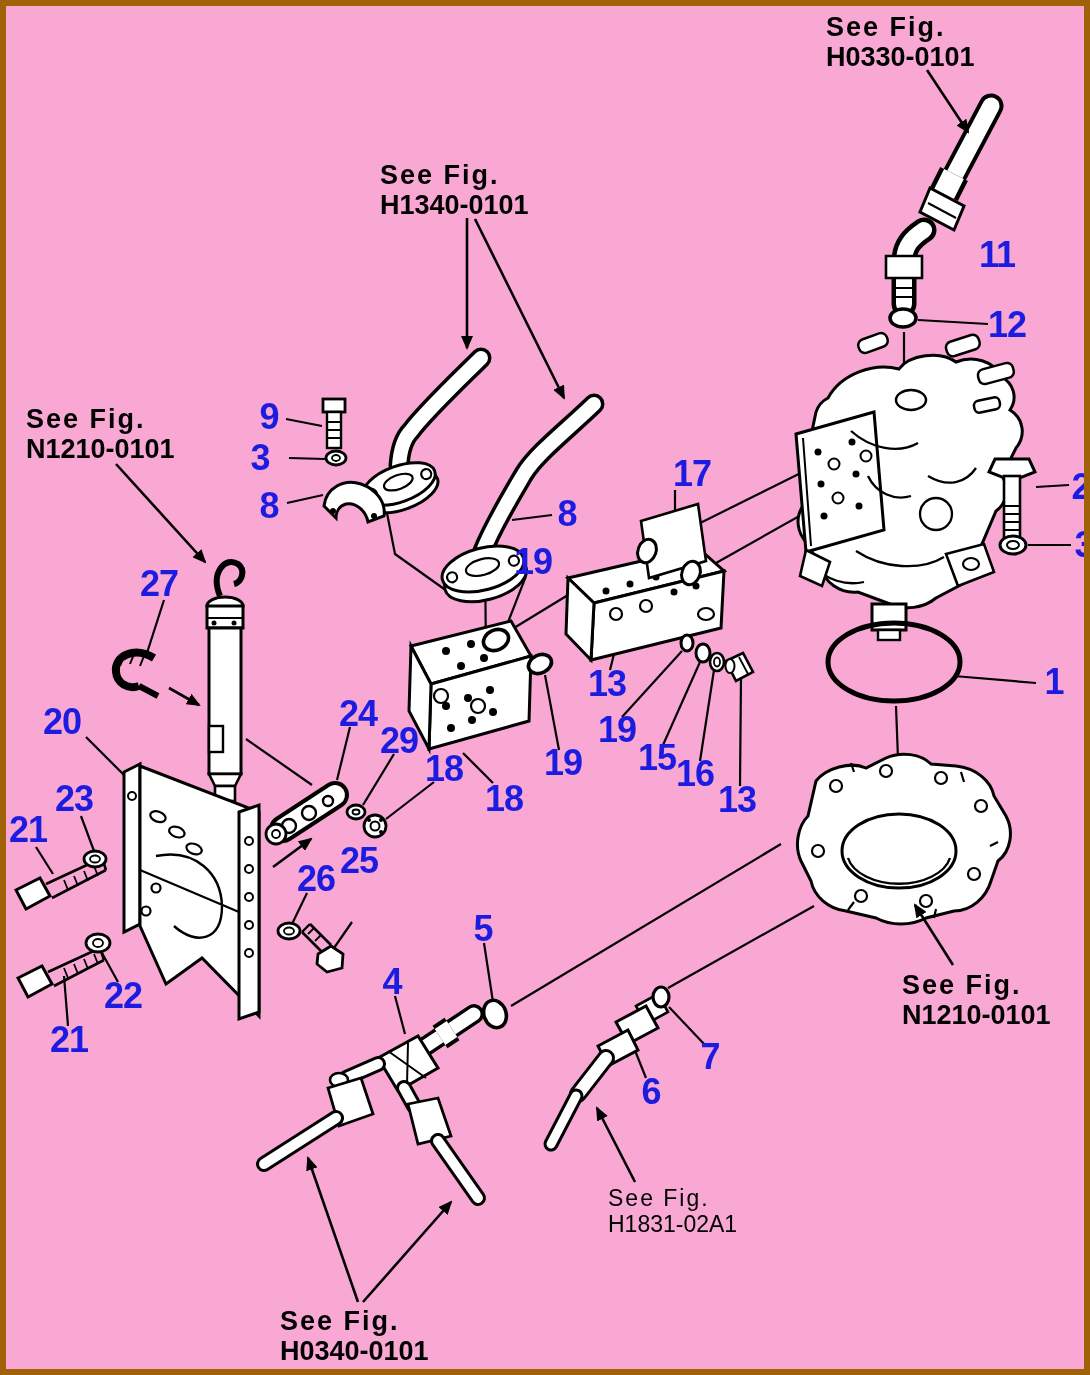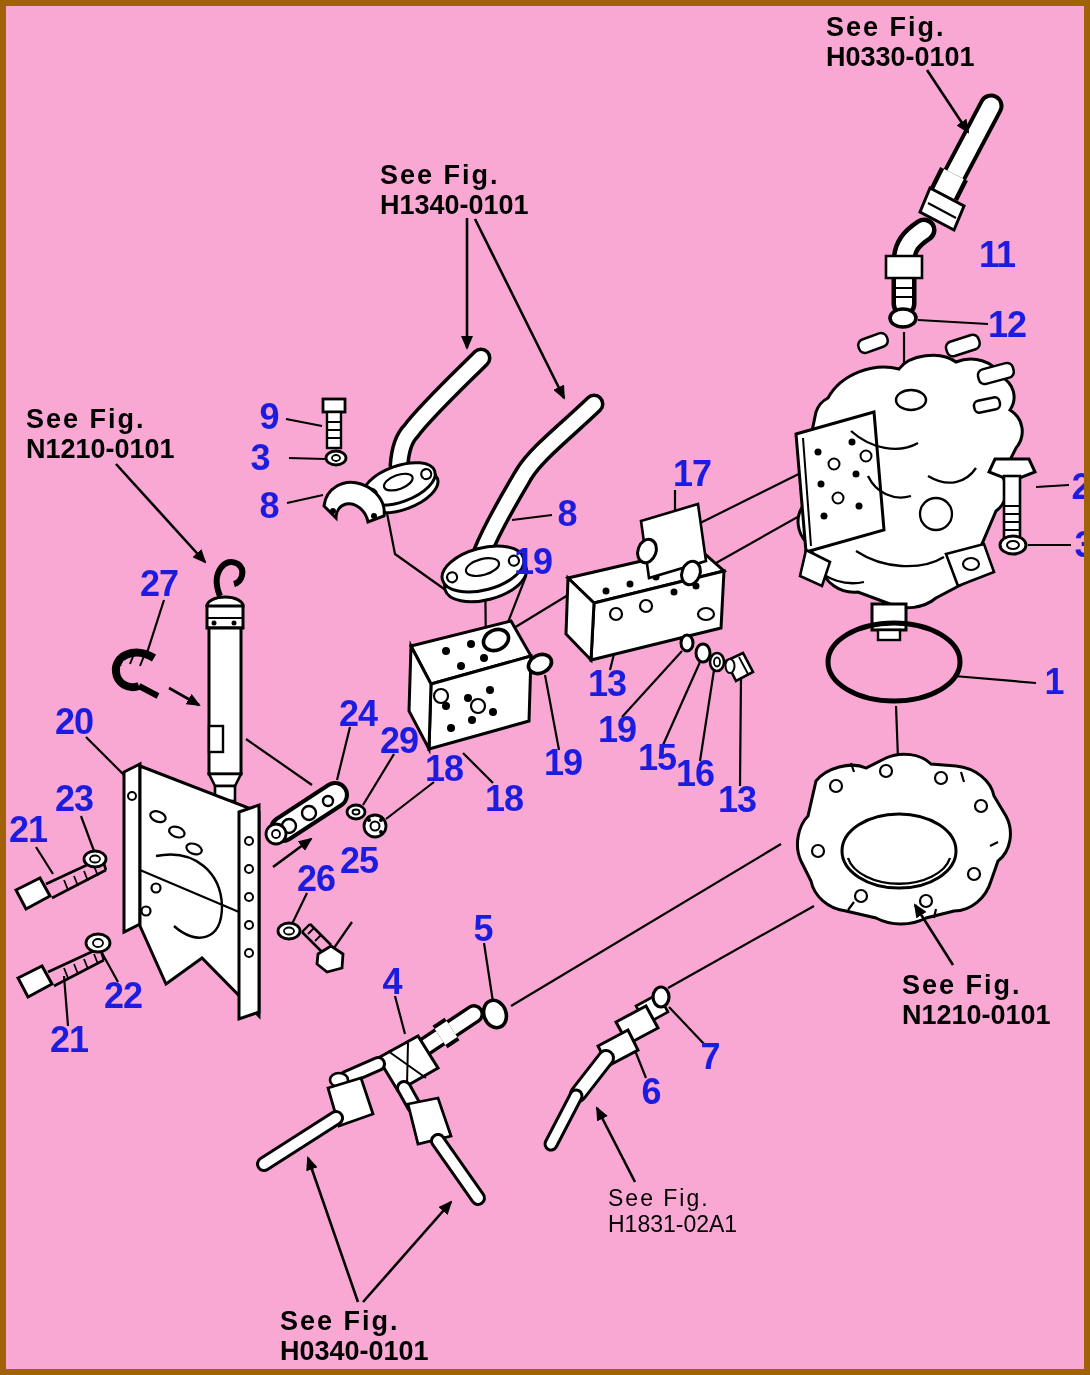--- a/index.html
+++ b/index.html
@@ -459,21 +459,21 @@
       <div class="callout" style="left: 1001px; top: 319px;">12</div>
       <div class="callout" style="left: 601px; top: 678px;">13</div>
       <div class="callout" style="left: 731px; top: 794px;">13</div>
       <div class="callout" style="left: 611px; top: 724px;">19</div>
       <div class="callout" style="left: 651px; top: 752px;">15</div>
       <div class="callout" style="left: 689px; top: 768px; text-align: center;">16</div>
       <div class="callout" style="left: 671px; top: 468px; margin-left: 15px;">17</div>
       <div class="callout" style="left: 498px; top: 793px;">18</div>
       <div class="callout" style="left: 527px; top: 556px;">19</div>
       <div class="callout" style="left: 557px; top: 757px;">19</div>
-      <div class="callout" style="left: 68px; top: 716px;">20</div>
+      <div class="callout" style="left: 56px; top: 716px;">20</div>
       <div class="callout" style="left: 22px; top: 824px;">21</div>
       <div class="callout" style="left: 63px; top: 1034px;">21</div>
       <div class="callout" style="left: 117px; top: 990px;">22</div>
       <div class="callout" style="left: 68px; top: 793px;">23</div>
       <div class="callout" style="left: 352px; top: 708px;">24</div>
       <div class="callout" style="left: 353px; top: 855px;">25</div>
       <div class="callout" style="left: 310px; top: 873px;">26</div>
       <div class="callout" style="left: 153px; top: 578px;">27</div>
       <div class="callout" style="left: 438px; top: 763px;">18</div>
       <div class="callout" style="left: 393px; top: 735px;">29</div>

